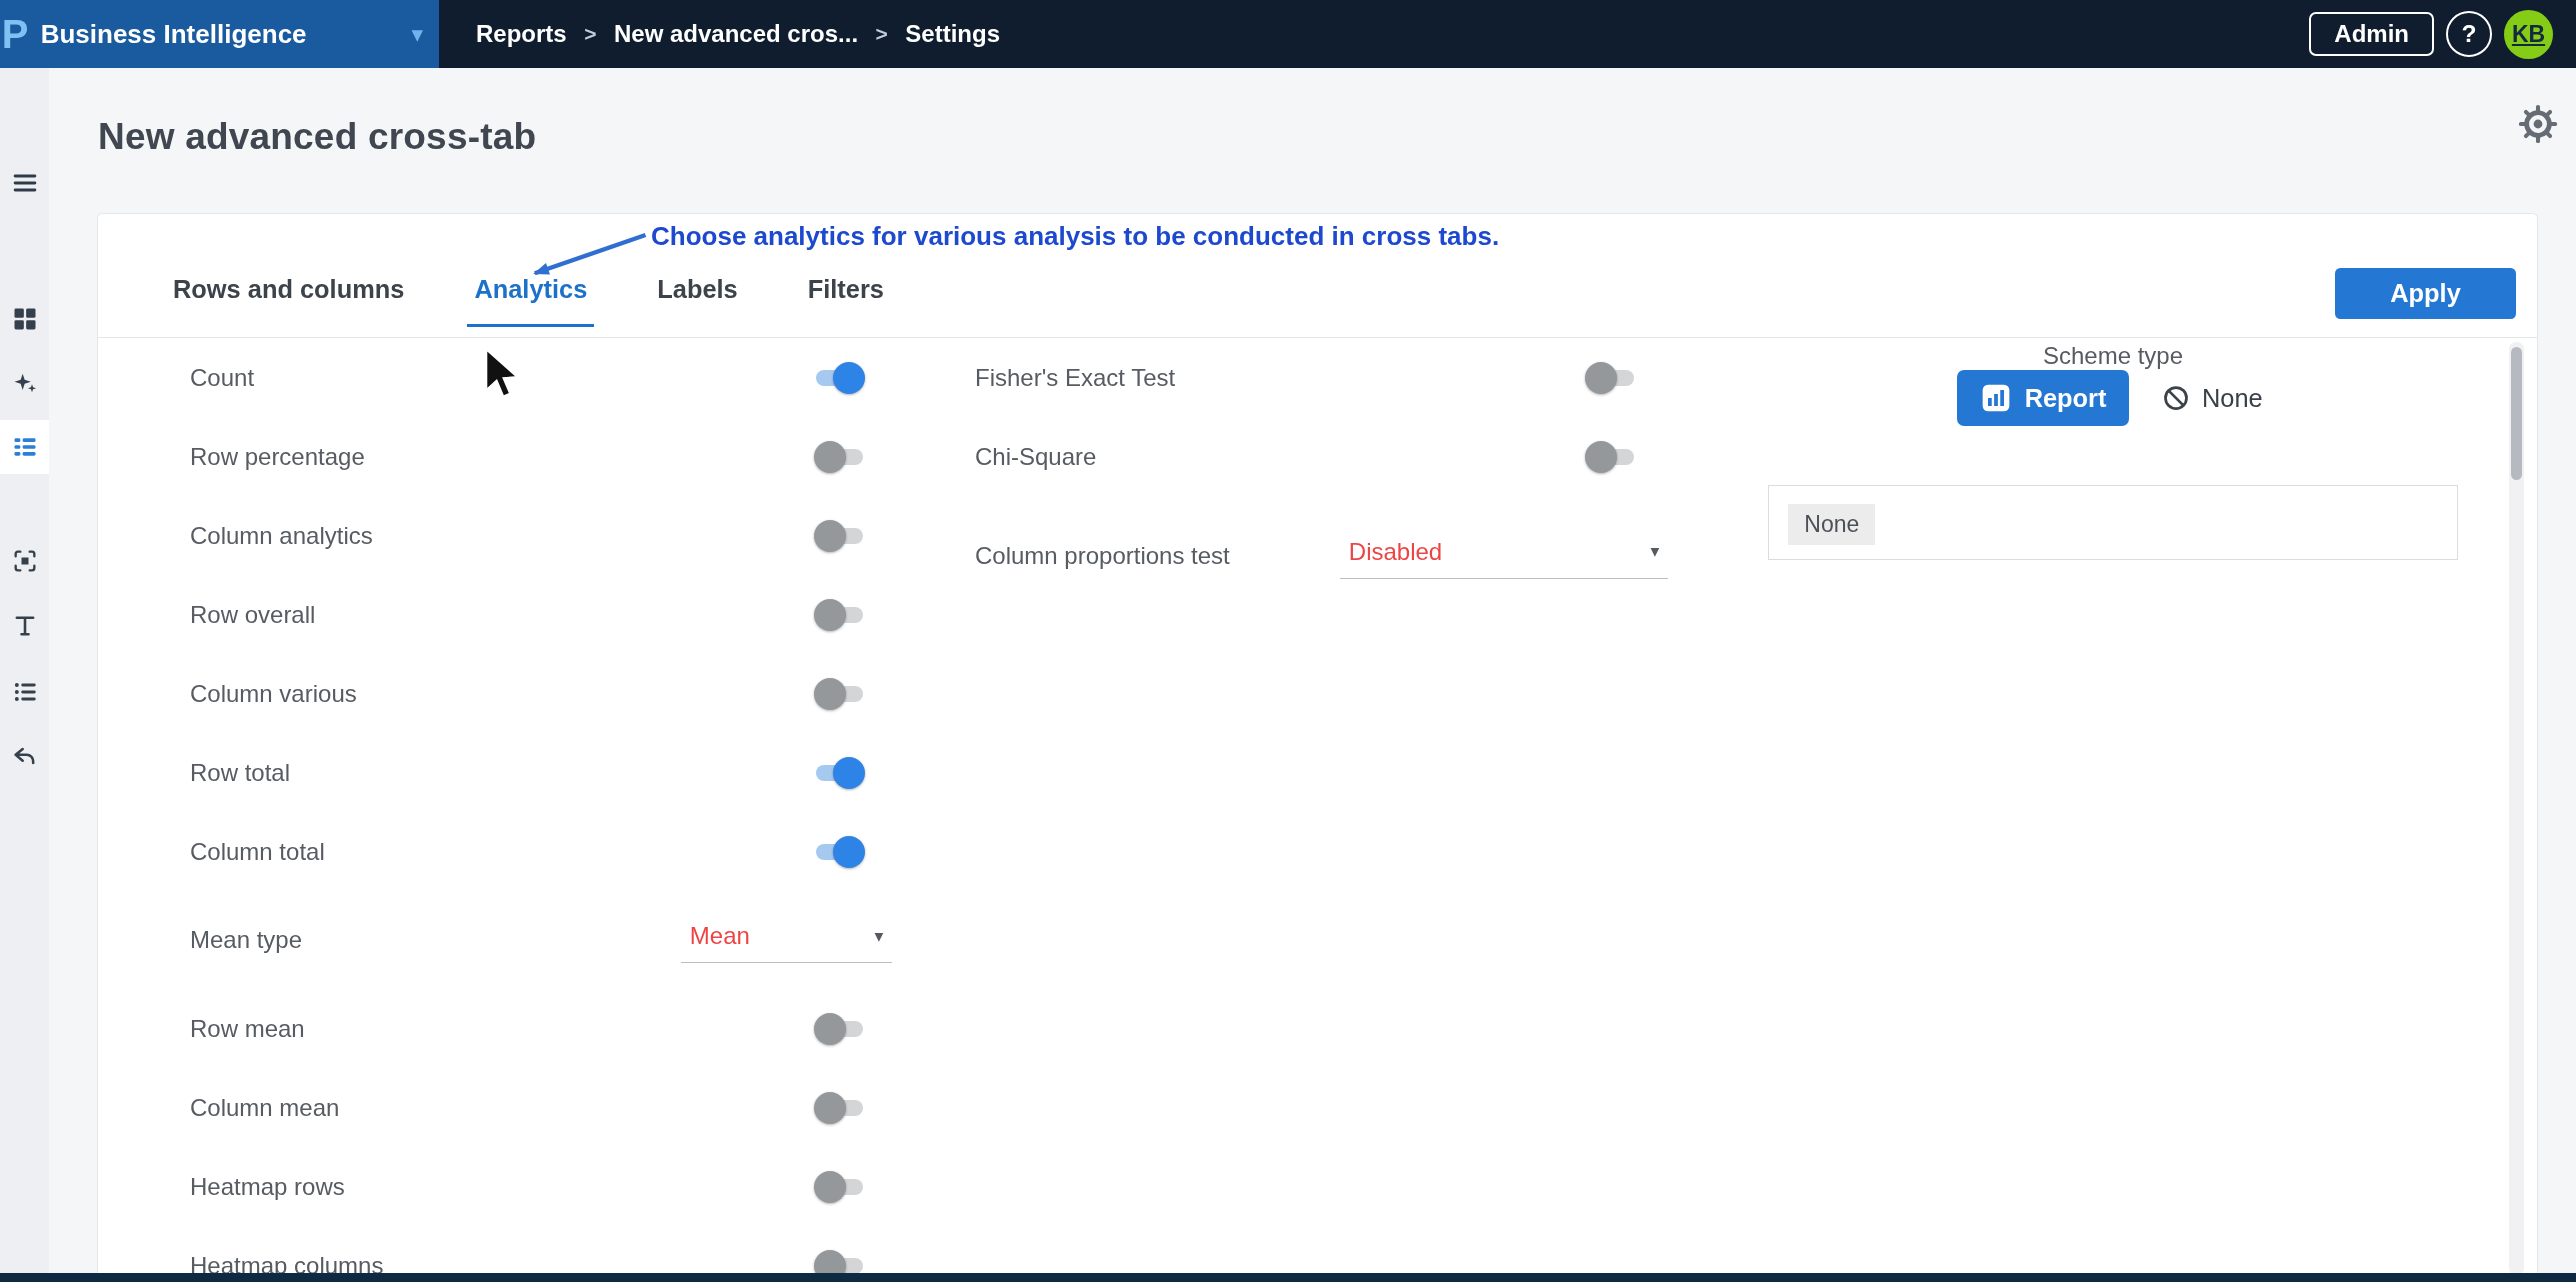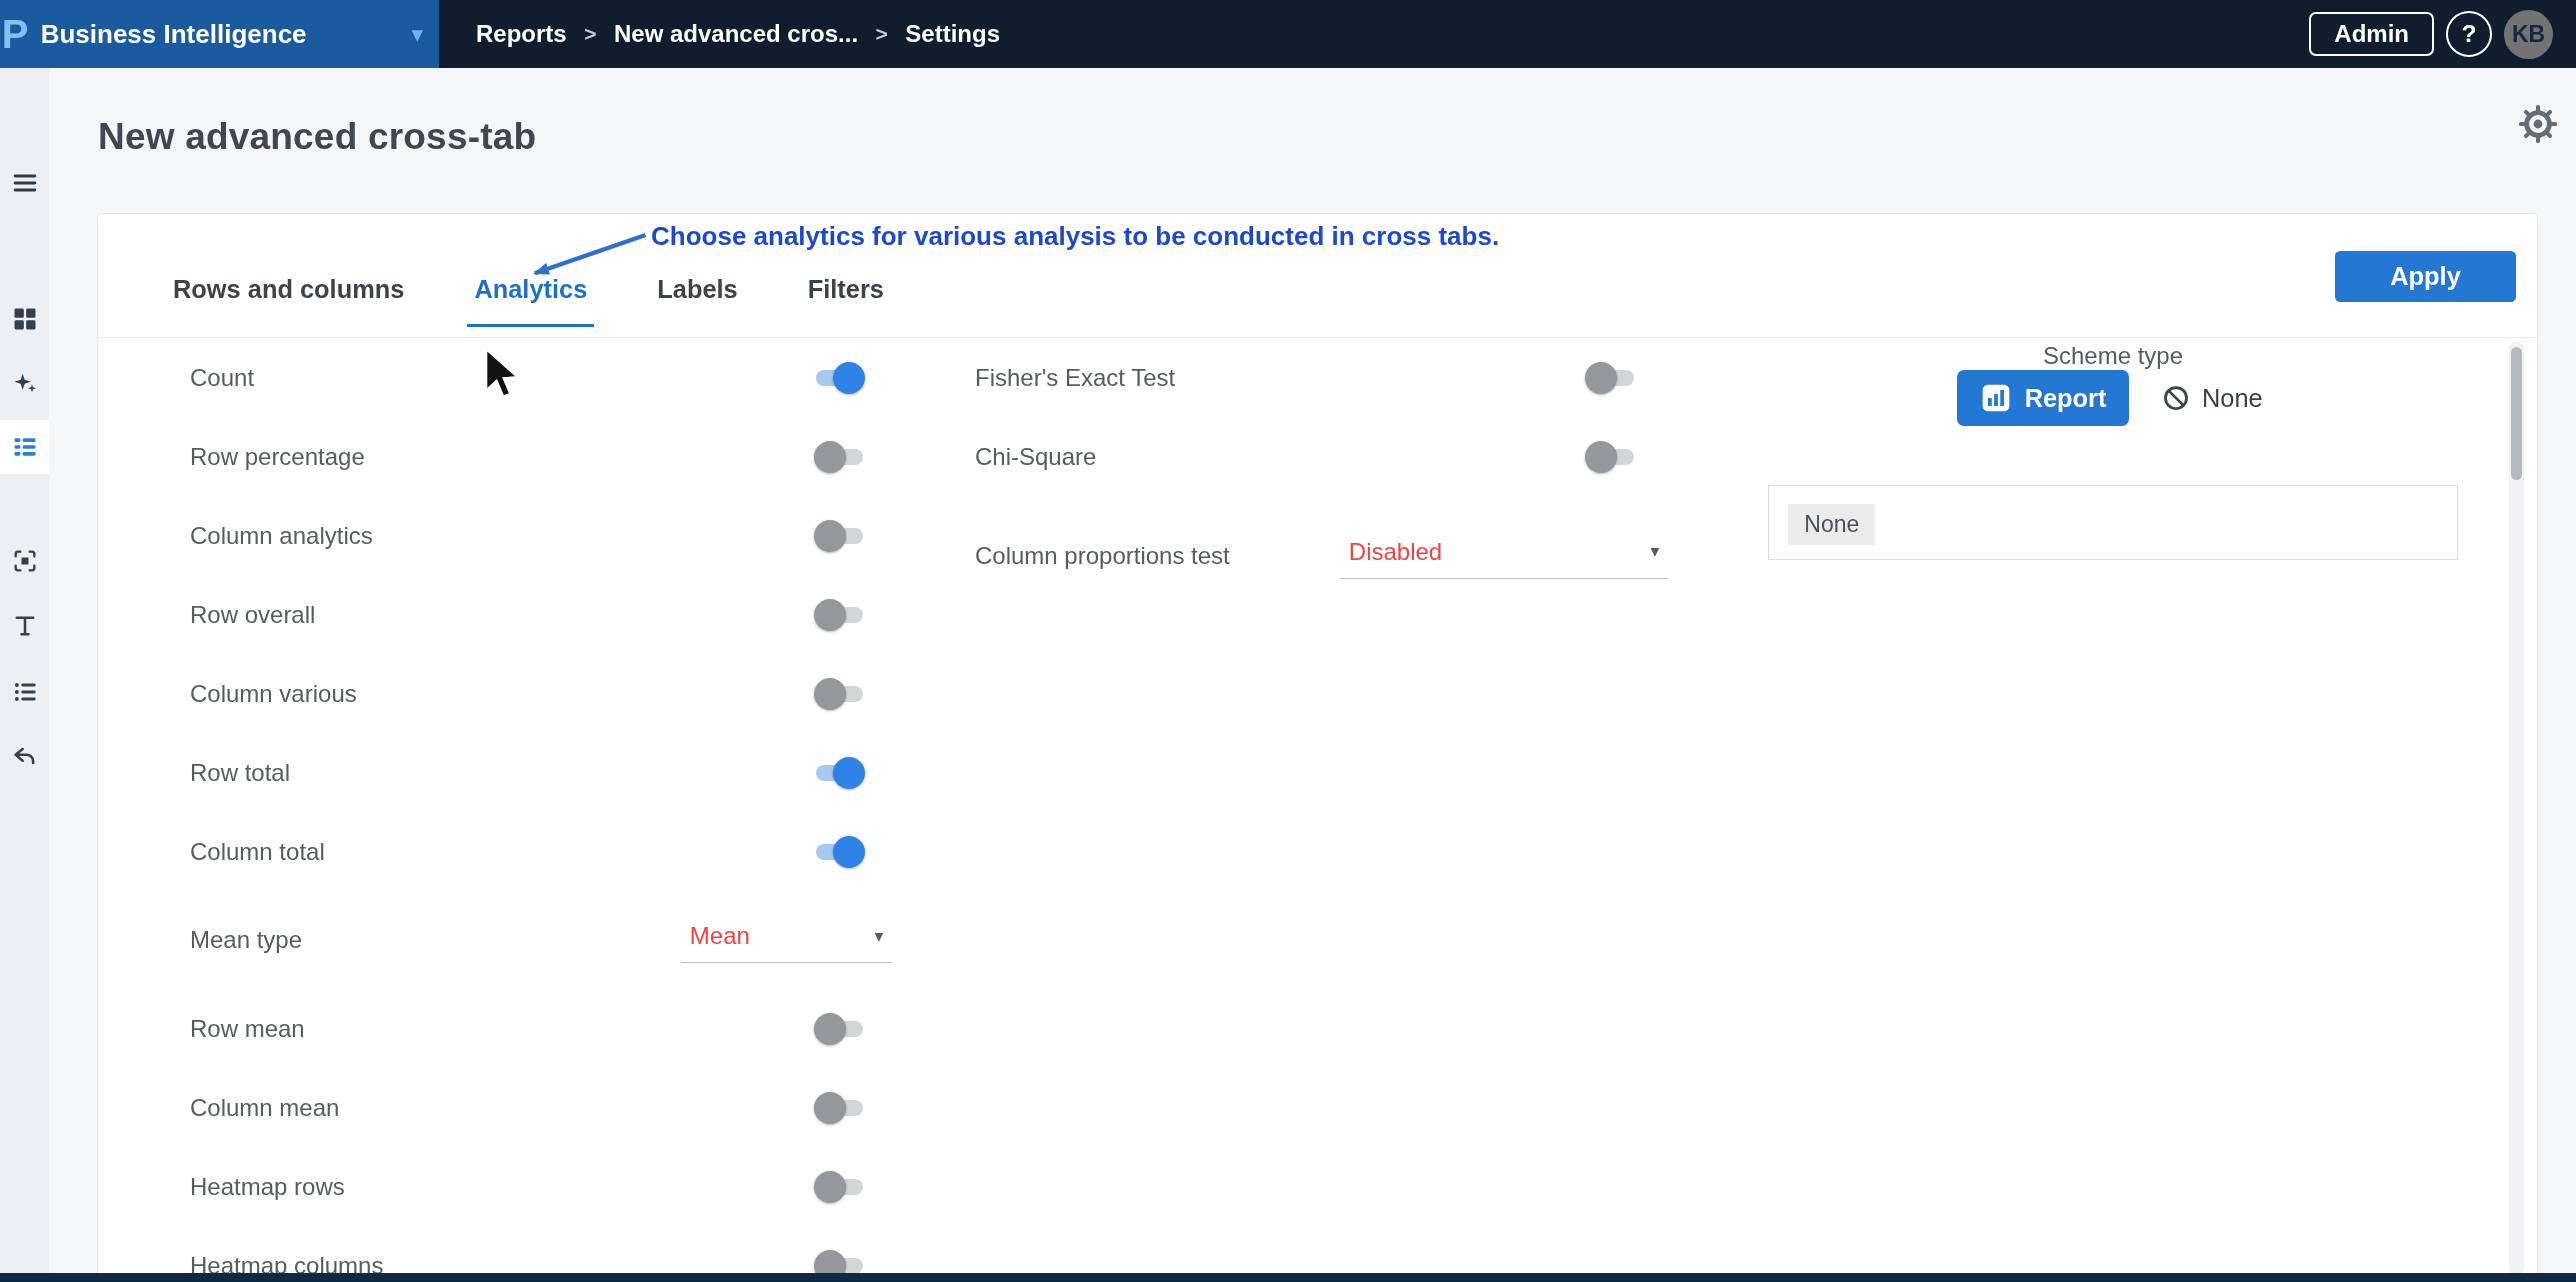--- a/index.html
+++ b/index.html
@@ -16,22 +16,22 @@
   .brand-caret{margin-left:auto;color:#6fb3ec;font-size:23px;}
   .breadcrumb{display:flex;align-items:center;gap:17.5px;margin-left:37px;
     color:#ffffff;font-size:24px;font-weight:bold;}
   .crumb{cursor:pointer;white-space:nowrap;}
   .crumb-sep{color:#c3cdd8;font-size:21px;}
   .topbar-right{margin-left:auto;display:flex;align-items:center;gap:12px;padding-right:23px;}
   .admin-btn{background:transparent;border:2.6px solid #ffffff;color:#ffffff;font-size:24px;
     font-weight:bold;padding:6.1px 23px;border-radius:7px;font-family:inherit;cursor:pointer;}
   .help-circle{width:46px;height:46px;border:2.6px solid #ffffff;border-radius:50%;color:#ffffff;
     display:flex;align-items:center;justify-content:center;font-size:24.6px;font-weight:bold;cursor:pointer;box-sizing:border-box;}
-  .avatar{width:49px;height:49px;background:#737373;border-radius:50%;color:#14293f;
-    display:flex;align-items:center;justify-content:center;font-size:23px;font-weight:bold;cursor:pointer;}
+  .avatar{width:49px;height:49px;background:#84cc16;border-radius:50%;color:#14293f;
+    display:flex;align-items:center;justify-content:center;font-size:23px;font-weight:bold;cursor:pointer;text-decoration:underline;}
 
   
   .sidebar{position:absolute;top:68px;left:0;bottom:0;width:49px;background:#edeff3;z-index:20;}
   .side-btn{position:absolute;left:0;width:49px;height:54px;display:flex;align-items:center;
     justify-content:center;cursor:pointer;}
   .side-btn svg{width:28px;height:28px;}
   .side-btn.active{background:#ffffff;}
 
   
   .page-title{position:absolute;left:98px;top:91px;font-size:37px;color:#414750;
@@ -45,21 +45,21 @@
   .annotation-text{position:absolute;top:7px;left:553px;font-size:26px;color:#1d49cf;
     font-weight:bold;white-space:nowrap;}
   .annotation-arrow{position:absolute;top:14px;left:412px;width:149px;height:61px;}
 
   .tabs-row{position:absolute;top:50px;left:0;right:0;height:74px;border-bottom:0.9px solid #e4e7ea;
     display:flex;align-items:center;padding-left:68px;box-sizing:border-box;font-weight:bold;}
   .tab{position:relative;margin-right:56px;font-size:25.4px;color:#3d434a;padding:0 7px 23px;cursor:pointer;white-space:nowrap;}
   .tab.active{color:#1c72c8;}
   .tab.active::after{content:"";position:absolute;left:0;right:0;bottom:-0.9px;height:3.5px;background:#1c72c8;}
 
-  .apply-btn{position:absolute;top:37px;right:21px;width:181px;height:51px;background:#2478d4;
+  .apply-btn{position:absolute;top:54px;right:21px;width:181px;height:51px;background:#2478d4;
     color:#ffffff;font-size:25.4px;font-weight:bold;border:none;border-radius:5.3px;font-family:inherit;cursor:pointer;text-align:center;}
 
   .content{position:absolute;top:124px;left:0;right:35px;bottom:0;}
   .col{position:absolute;top:0;}
   #col1{left:92px;width:702px;}
   #col2{left:877px;width:693px;}
   #col3{left:1670px;width:690px;}
 
   .row{display:flex;align-items:center;justify-content:space-between;height:79px;}
   .row.select-row{height:98px;}

